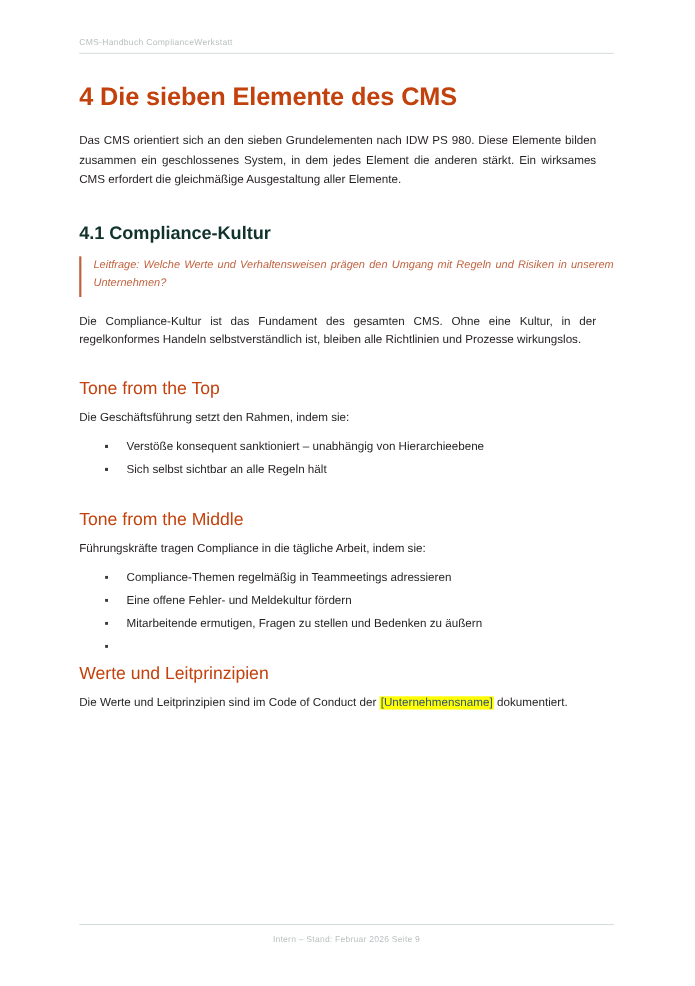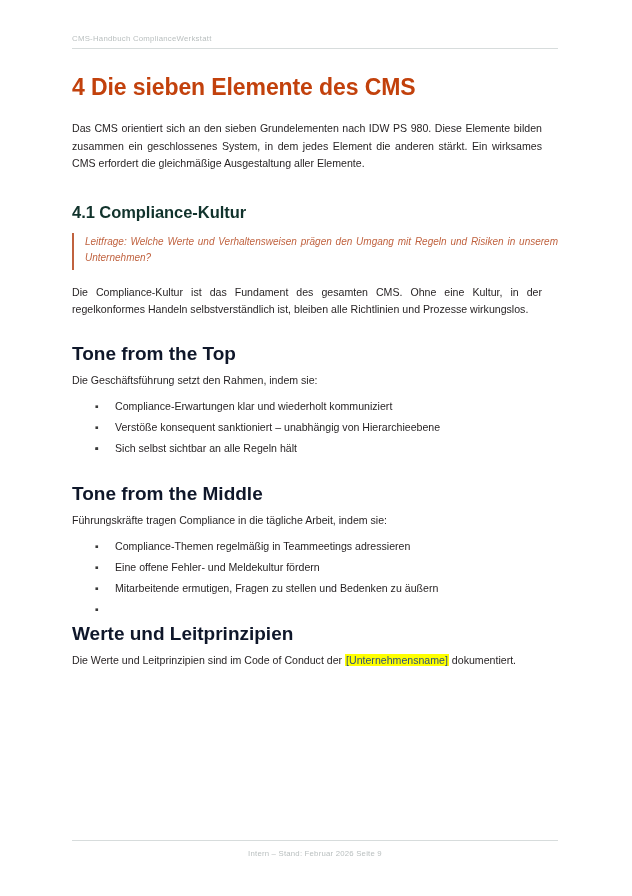--- a/index.html
+++ b/index.html
@@ -90,24 +90,24 @@
   .callout-text {
     font-size: 10px;
     line-height: 16.5px;
     font-style: italic;
     color: #c0623f;
     text-align: justify;
     margin: 0;
   }
 
   h3.sub {
-    font-size: 19px;
+    font-size: 16px;
     line-height: 18px;
-    font-weight: bold;
-    color: #0f172a;
+    font-weight: normal;
+    color: #c2410c;
     margin: 26px 0 9px 0;
   }
 
   p.lead-in {
     font-size: 10.6px;
     line-height: 17px;
     color: #231f20;
     margin: 0 0 7px 0;
   }
 
@@ -182,21 +182,20 @@
       <p class="callout-text">Leitfrage: Welche Werte und Verhaltensweisen prägen den Umgang mit Regeln und Risiken in unserem Unternehmen?</p>
     </div>
 
     <p class="body-text">Die Compliance-Kultur ist das Fundament des gesamten CMS. Ohne eine Kultur, in der regelkonformes Handeln selbstverständlich ist, bleiben alle Richtlinien und Prozesse wirkungslos.</p>
 
     <h3 class="sub">Tone from the Top</h3>
     <p class="lead-in">Die Geschäftsführung setzt den Rahmen, indem sie:</p>
     <ul class="bullets">
       <li>
         <span class="bullet-mark">▪</span>
-        <span>Compliance-Erwartungen klar und wiederholt kommuniziert</span>
       </li>
       <li>
         <span class="bullet-mark">▪</span>
         <span>Verstöße konsequent sanktioniert – unabhängig von Hierarchieebene</span>
       </li>
       <li>
         <span class="bullet-mark">▪</span>
       </li>
       <li>
         <span class="bullet-mark">▪</span>

